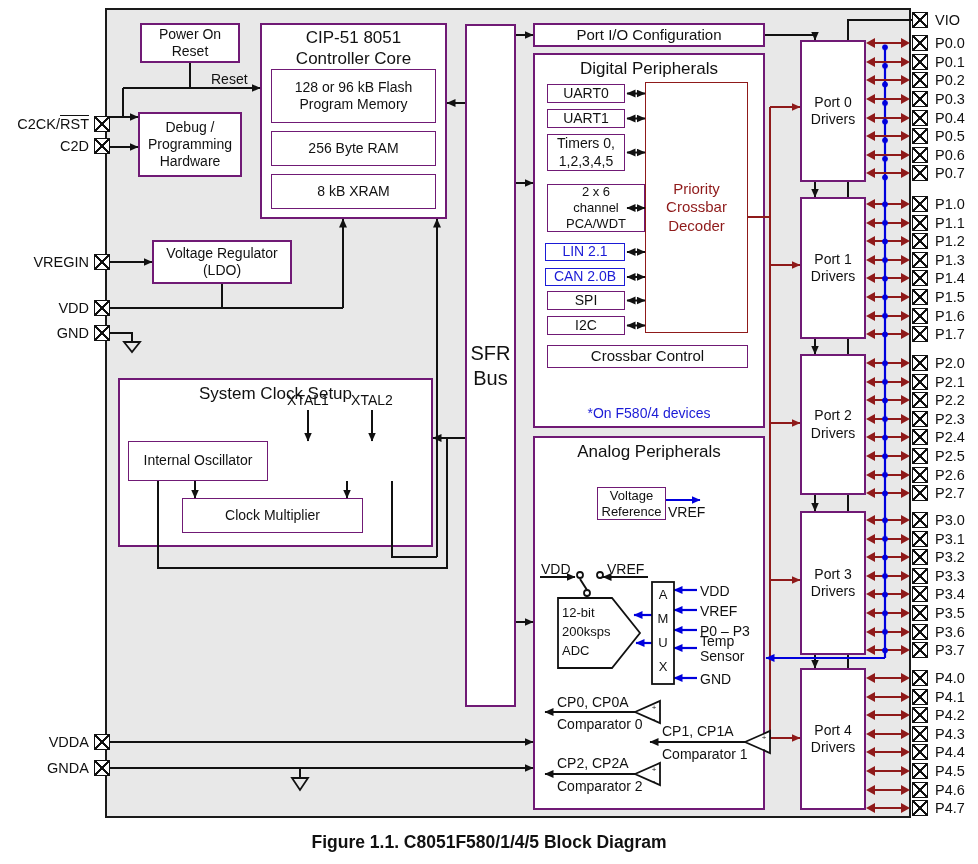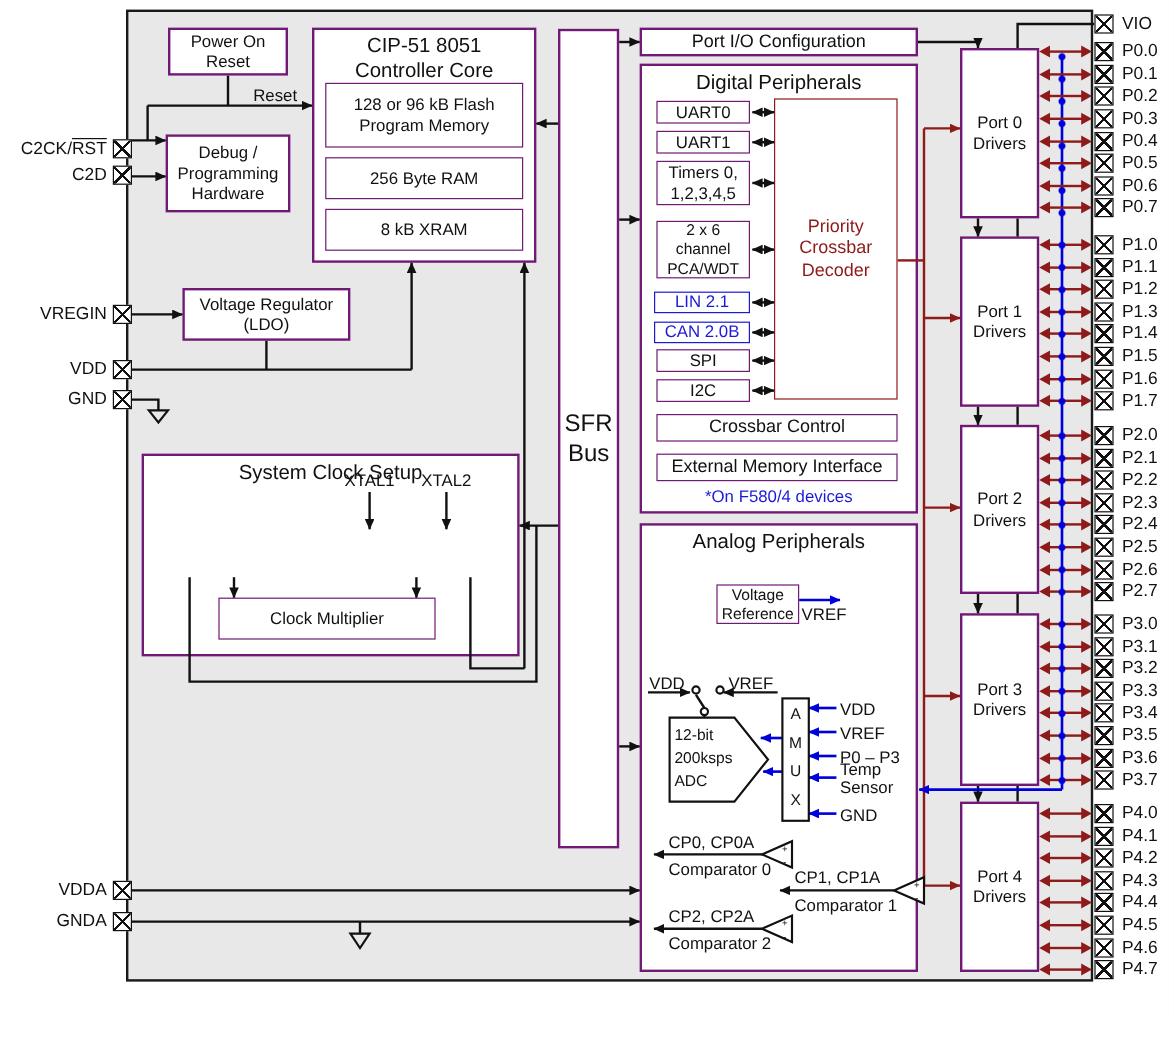--- a/index.html
+++ b/index.html
@@ -197,20 +197,23 @@
   <div class="box" style="left:152px;top:240px;width:140px;height:44px;">
     <div>Voltage Regulator</div>
     <div>(LDO)</div>
   </div>
 
   <div class="box" style="left:118px;top:378px;width:315px;height:169px;justify-content:flex-start;">
     <div class="f17" style="margin-top:4px;">System Clock Setup</div>
   </div>
   <div class="lbl center" style="left:282px;top:392px;width:52px;">XTAL1</div>
   <div class="lbl center" style="left:346px;top:392px;width:52px;">XTAL2</div>
+  <div class="box thin" style="left:128px;top:441px;width:140px;height:40px;">
+    <div>Internal Oscillator</div>
+  </div>
   <div class="box thin" style="left:182px;top:498px;width:181px;height:35px;">
     <div>Clock Multiplier</div>
   </div>
 
   <div class="box f20" style="left:465px;top:24px;width:51px;height:683px;">
     <div>SFR</div>
     <div>Bus</div>
   </div>
 
   <div class="box f15" style="left:533px;top:23px;width:232px;height:24px;">
@@ -223,21 +226,21 @@
   <div class="box thin" style="left:547px;top:84px;width:78px;height:19px;">
       <div>UART0</div>
     </div>
   <div class="box thin" style="left:547px;top:109px;width:78px;height:19px;">
       <div>UART1</div>
     </div>
   <div class="box thin" style="left:547px;top:134px;width:78px;height:37px;">
     <div>Timers 0,</div>
     <div>1,2,3,4,5</div>
   </div>
-  <div class="box thin f13" style="left:547px;top:184px;width:78px;height:48px;">
+  <div class="box thin f13" style="left:547px;top:184px;width:98px;height:48px;">
     <div>2 x 6</div>
     <div>channel</div>
     <div>PCA/WDT</div>
   </div>
   <div class="box thin blue" style="left:545px;top:243px;width:80px;height:18px;">
       <div>LIN 2.1</div>
     </div>
   <div class="box thin blue" style="left:545px;top:268px;width:80px;height:18px;">
       <div>CAN 2.0B</div>
     </div>
@@ -249,23 +252,20 @@
     </div>
 
   <div class="box thin red f15" style="left:645px;top:82px;width:103px;height:251px;">
     <div>Priority</div>
     <div>Crossbar</div>
     <div>Decoder</div>
   </div>
 
   <div class="box thin f15" style="left:547px;top:345px;width:201px;height:23px;">
       <div>Crossbar Control</div>
-    </div>
-  <div class="box thin f15" style="left:547px;top:378px;width:201px;height:23px;">
-      <div>External Memory Interface</div>
     </div>
   <div class="lbl blue-t center" style="left:533px;top:405px;width:232px;">*On F580/4 devices</div>
 
   <div class="box" style="left:533px;top:436px;width:232px;height:374px;justify-content:flex-start;">
     <div class="f17" style="margin-top:4px;">Analog Peripherals</div>
   </div>
   <div class="box thin f13" style="left:597px;top:487px;width:69px;height:33px;">
     <div>Voltage</div>
     <div>Reference</div>
   </div>
@@ -690,14 +690,15 @@
   </div>
   <div class="lpin" style="top:734px;">
     <div class="plab"><span>VDDA</span><span class="ovl"></span></div>
     <div class="xpin"></div>
   </div>
   <div class="lpin" style="top:760px;">
     <div class="plab"><span>GNDA</span><span class="ovl"></span></div>
     <div class="xpin"></div>
   </div>
 
+  <div class="caption">Figure 1.1. C8051F580/1/4/5 Block Diagram</div>
 
 </div>
 
 </body></html>

